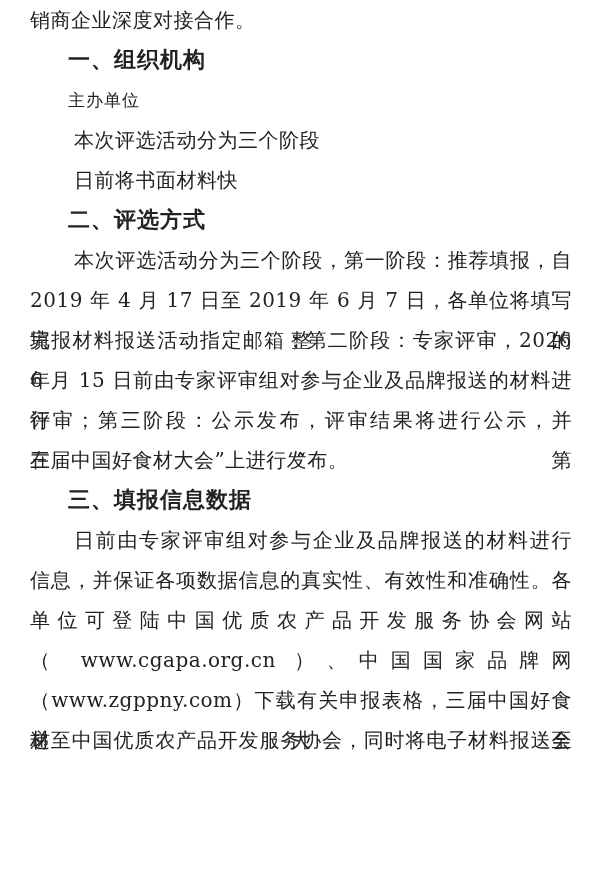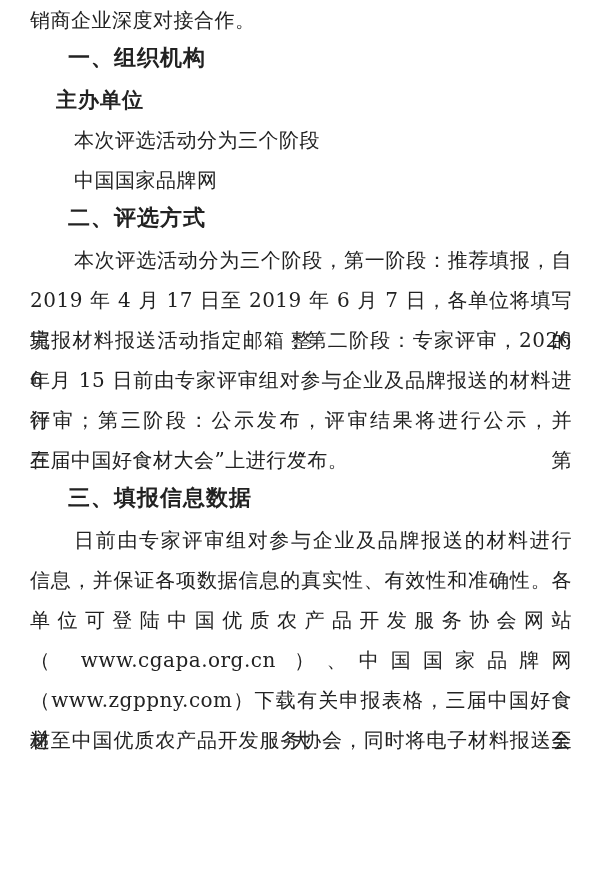--- a/index.html
+++ b/index.html
@@ -32,44 +32,44 @@
     white-space: normal;
     text-align: justify;
     text-align-last: justify;
   }
   
   .ind {
     text-indent: 44px;
   }
   
   .h {
-    font-family: Liberation Mono, monospace;
+    font-family: Liberation Sans, sans-serif;
     font-weight: 700;
     font-size: 22px;
     margin-left: 38px;
     letter-spacing: 1px;
   }
   
   .sub {
     font-family: "DejaVu Sans", "Liberation Sans", sans-serif;
-    font-weight: 700;
-    font-size: 21px;
-    margin-left: 26px;
+    font-weight: 400;
+    font-size: 17px;
+    margin-left: 38px;
     letter-spacing: 1px;
   }
 </style>
 </head>
 <body>
 
 <div class="page">
   <div class="line">销商企业深度对接合作。</div>
   <div class="line h">一、组织机构</div>
   <div class="line sub">主办单位</div>
   <div class="line ind">本次评选活动分为三个阶段</div>
-  <div class="line ind">中国国家品牌网</div>
+  <div class="line ind">日前将书面材料快</div>
   <div class="line h">二、评选方式</div>
   <div class="line ind just">本次评选活动分为三个阶段，第一阶段：推荐填报，自</div>
   <div class="line just">2019 年 4 月 17 日至 2019 年 6 月 7 日，各单位将填写完整的</div>
   <div class="line just">填报材料报送活动指定邮箱；第二阶段：专家评审，2026 年</div>
   <div class="line just">6 月 15 日前由专家评审组对参与企业及品牌报送的材料进行</div>
   <div class="line just">评审；第三阶段：公示发布，评审结果将进行公示，并在“第</div>
   <div class="line">三届中国好食材大会”上进行发布。</div>
   <div class="line h">三、填报信息数据</div>
   <div class="line ind just">日前由专家评审组对参与企业及品牌报送的材料进行</div>
   <div class="line just">信息，并保证各项数据信息的真实性、有效性和准确性。各</div>

